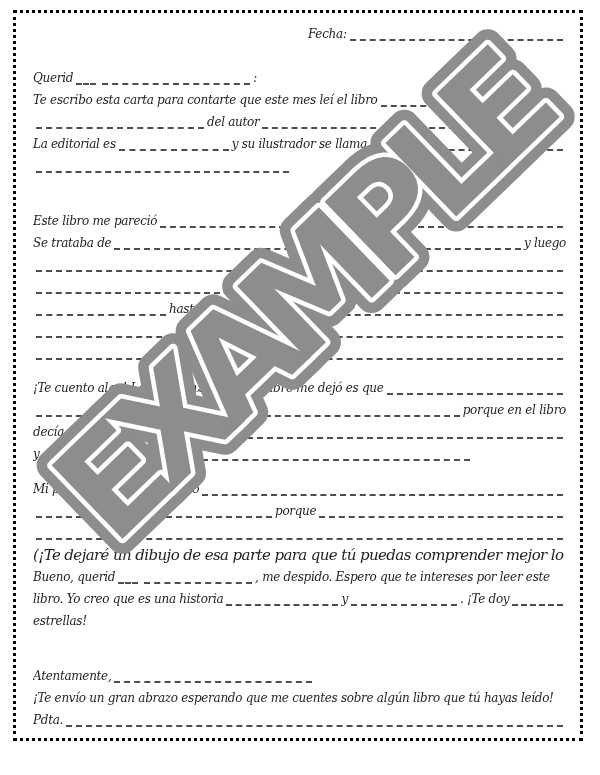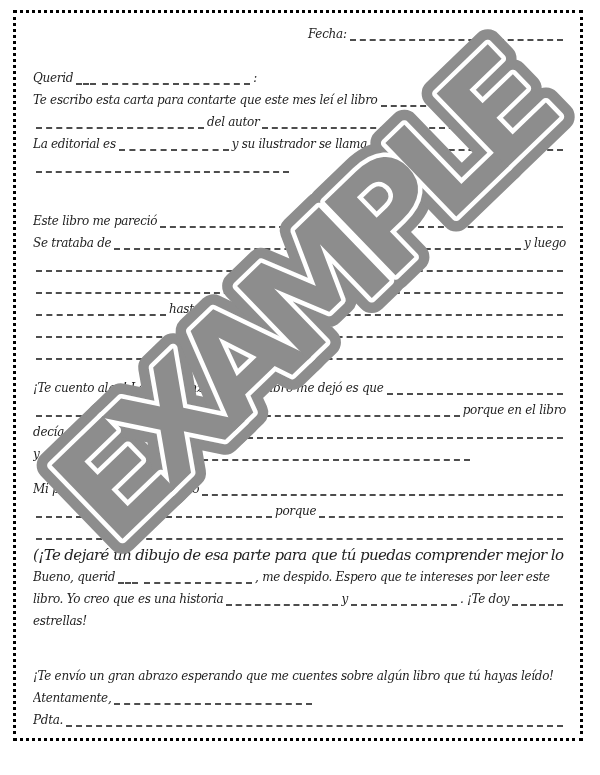--- a/index.html
+++ b/index.html
@@ -157,25 +157,25 @@
       <span class="t">. ¡Te doy</span>
       <span class="blank fill"></span>
     </div>
     <div class="line">
       <span class="t">estrellas!</span>
     </div>
   </div>
 
   <div class="para mt20">
     <div class="line">
-      <span class="t">¡Te envío un gran abrazo esperando que me cuentes sobre algún libro que tú hayas leído!</span>
+      <span class="t">Atentamente,</span>
+      <span class="blank" style="width:198px"></span>
     </div>
     <div class="line">
-      <span class="t">Atentamente,</span>
-      <span class="blank" style="width:198px"></span>
+      <span class="t">¡Te envío un gran abrazo esperando que me cuentes sobre algún libro que tú hayas leído!</span>
     </div>
     <div class="line">
       <span class="t">Pdta.</span>
       <span class="blank fill"></span>
     </div>
   </div>
 
 </div>
 
 <svg class="wm" width="600" height="775" viewBox="0 0 600 775" aria-hidden="true">

